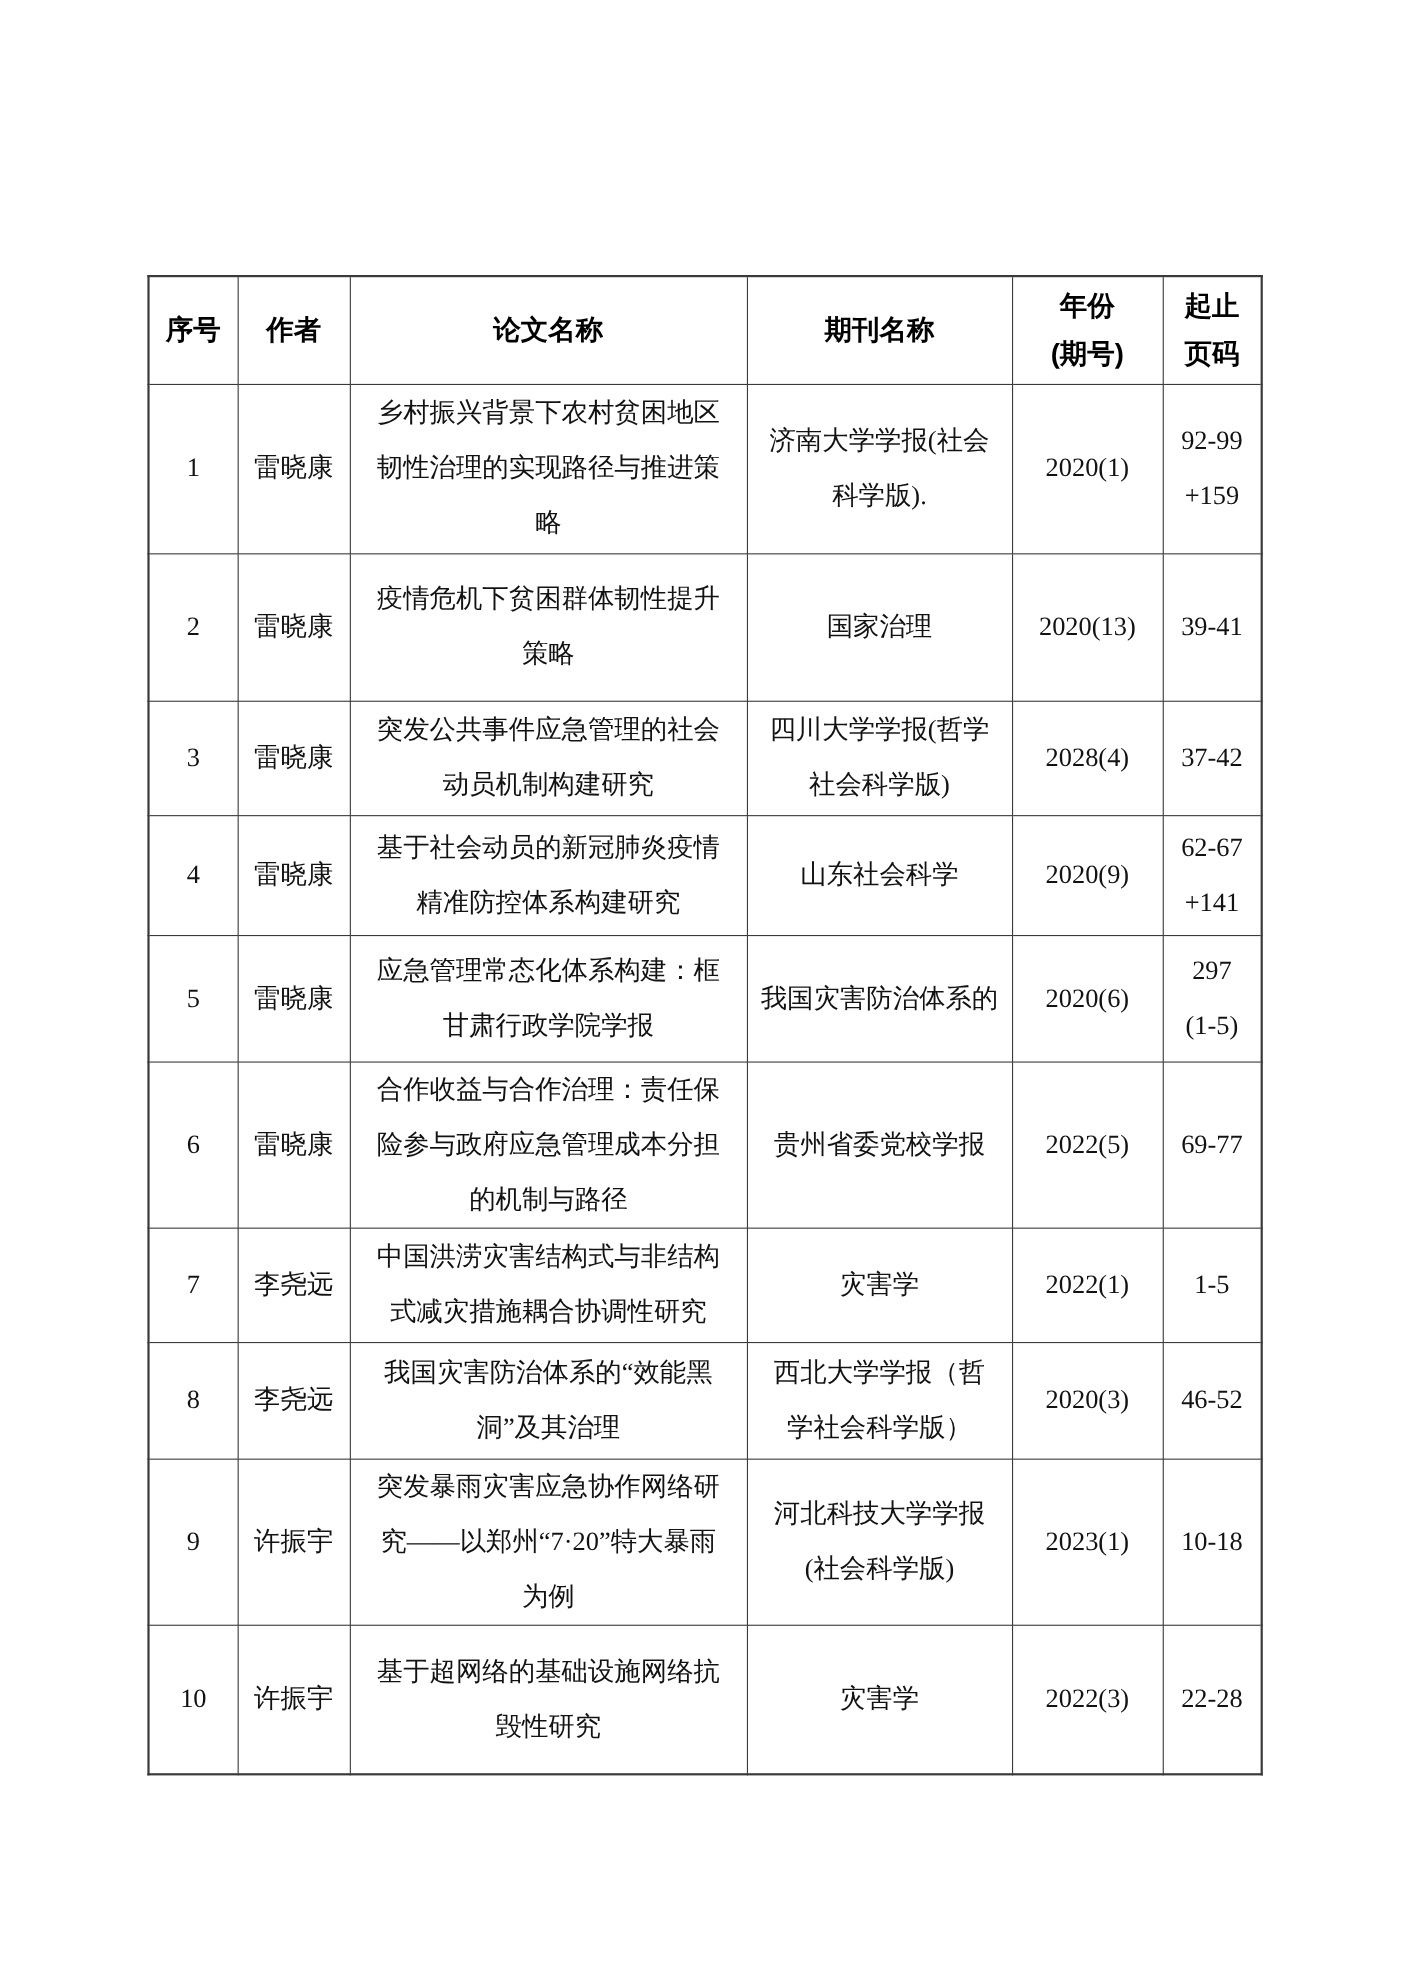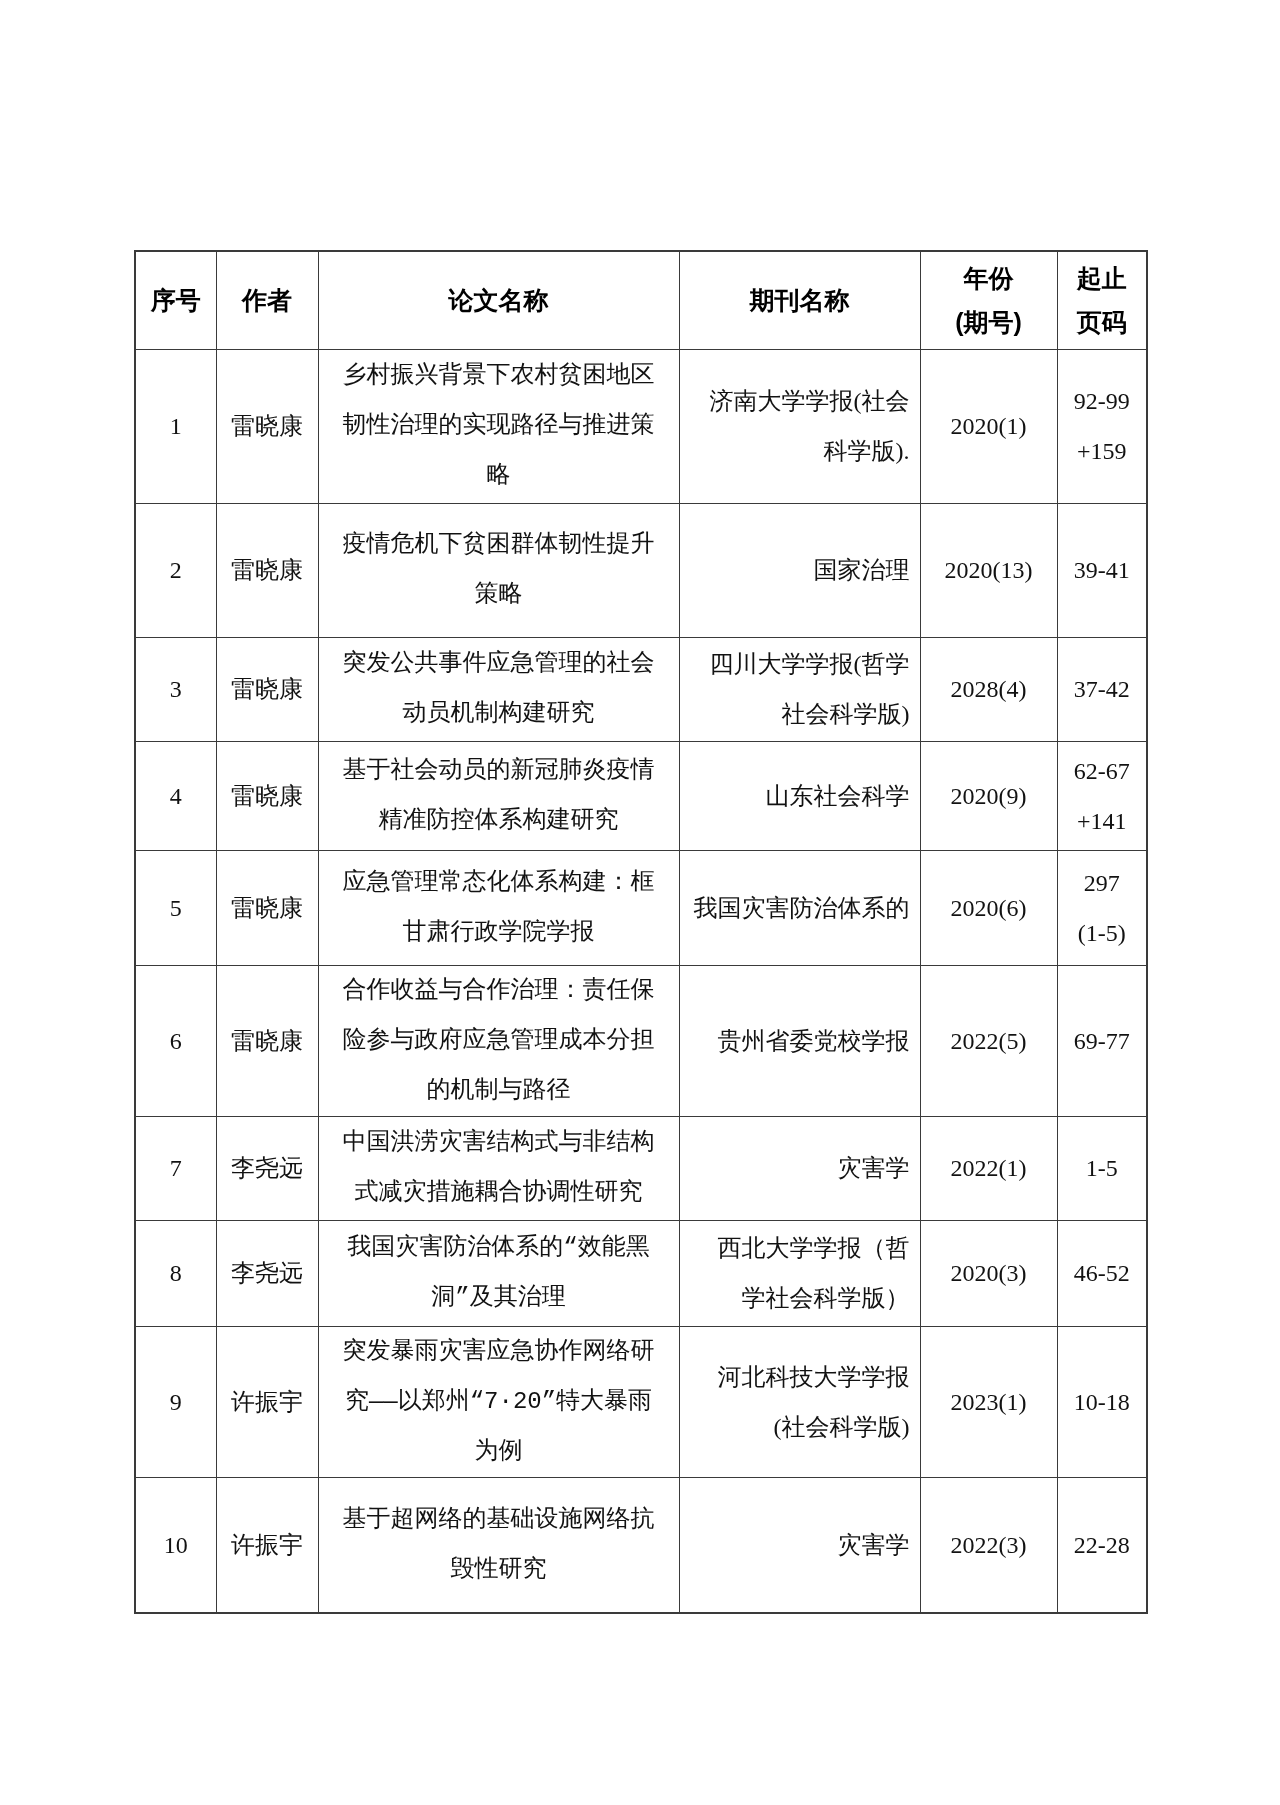--- a/index.html
+++ b/index.html
@@ -45,22 +45,22 @@
     font-weight: bold;
     font-size: 25px;
     line-height: 44px;
     color: #000000;
   }
   .pub-table td {
     font-family: "Liberation Serif", "DejaVu Serif", serif;
     font-size: 24px;
     line-height: 50px;
   }
-  .pub-table td.c-title   { padding: 0 14px; font-family: Liberation Mono, monospace; }
-  .pub-table td.c-journal { padding: 0 10px; text-align: right; }
+  .pub-table td.c-title   { padding: 0 14px; }
+  .pub-table td.c-journal { padding: 0 10px; }
   
   .pub-table thead tr          { height: 98px; padding-left: 22px;  }
   .pub-table tbody tr:nth-child(1)  { height: 154px; }
   .pub-table tbody tr:nth-child(2)  { height: 134px; }
   .pub-table tbody tr:nth-child(3)  { height: 104px; }
   .pub-table tbody tr:nth-child(4)  { height: 109px; }
   .pub-table tbody tr:nth-child(5)  { height: 115px; }
   .pub-table tbody tr:nth-child(6)  { height: 144px; }
   .pub-table tbody tr:nth-child(7)  { height: 104px; }
   .pub-table tbody tr:nth-child(8)  { height: 106px; }

